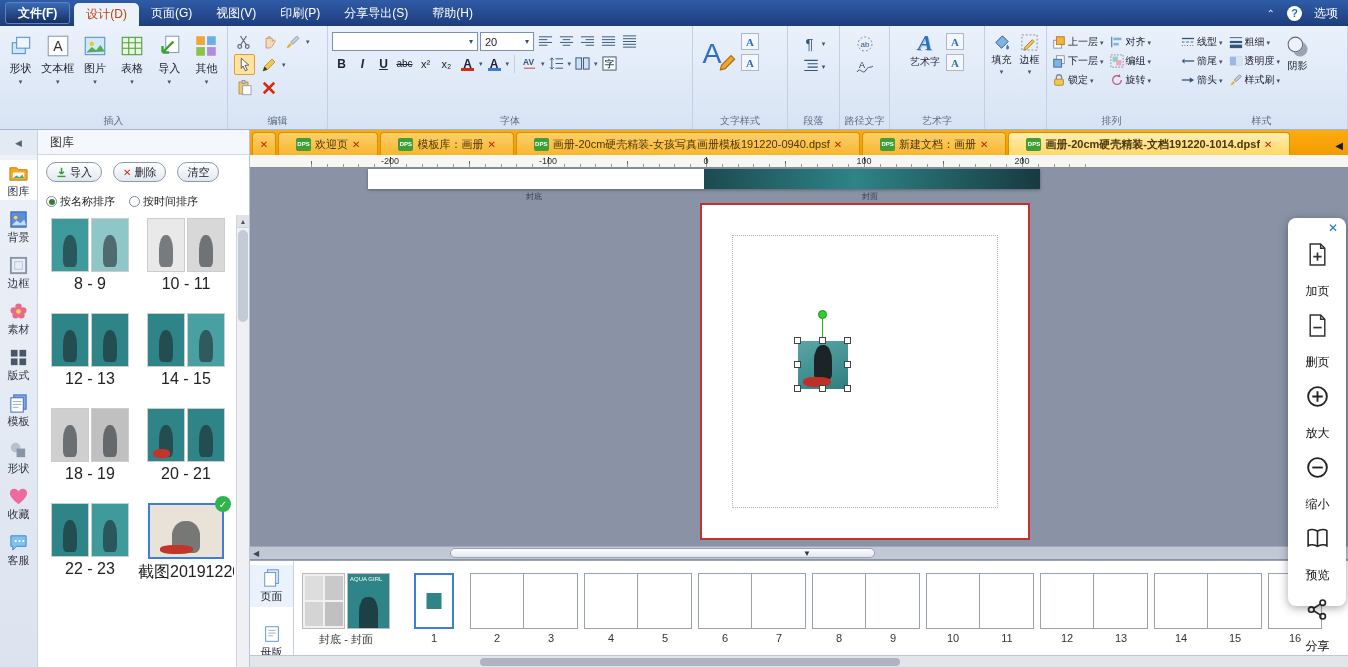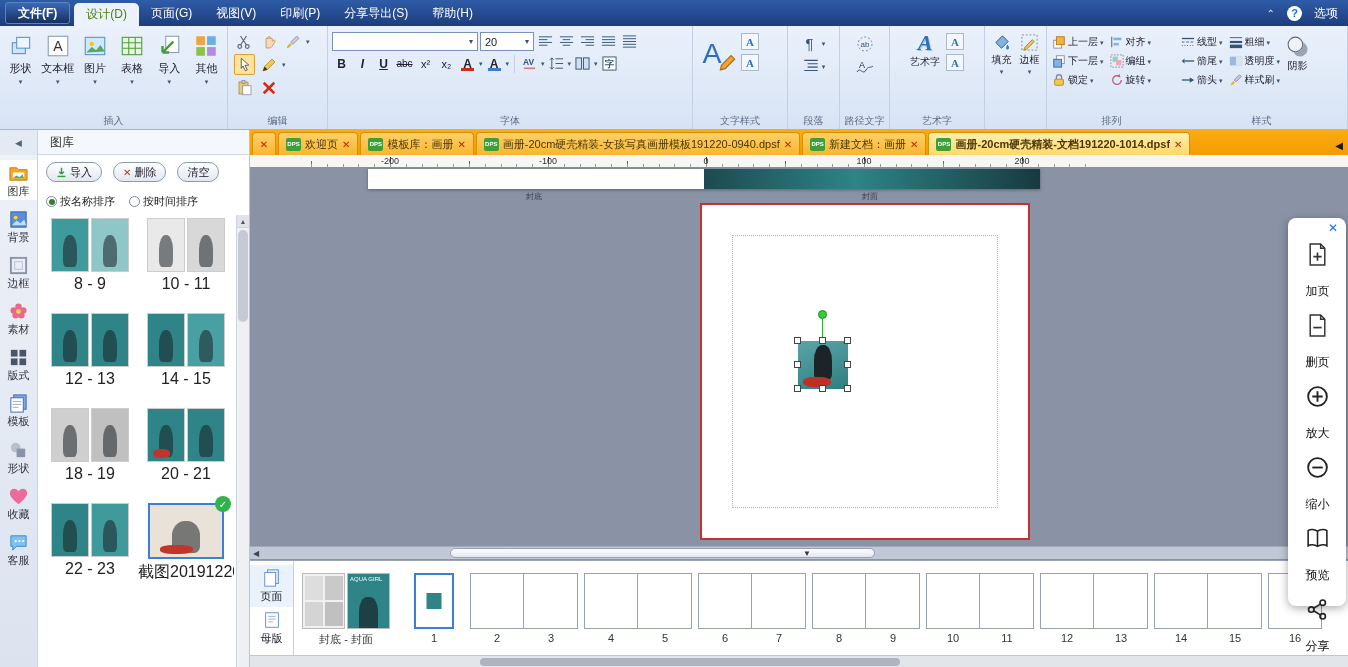--- a/index.html
+++ b/index.html
@@ -4,21 +4,21 @@
 <style>
 *{margin:0;padding:0;box-sizing:border-box}
 body{font-family:"Liberation Sans","DejaVu Sans",sans-serif;background:#666}
 #app{position:relative;width:1348px;height:667px;background:#fff;overflow:hidden;font-size:12px}
 .icn{display:inline-block}.icn svg{width:100%;height:100%;display:block}
 
 #menubar{position:absolute;left:0;top:0;width:1348px;height:26px;background:linear-gradient(#2f5ca8,#1d3d7c);display:flex;color:#fff;z-index:5}
 #menu-items{display:flex;align-items:stretch}
 .menu-item{padding:0 12px;display:flex;align-items:center;font-size:12px;white-space:nowrap}
 .menu-item.file{background:linear-gradient(#3a6ab8,#16305e);border:1px solid #5c82c0;border-radius:3px;margin:2px 4px 2px 5px;font-weight:bold}
-.menu-item.active{background:#ecf2fb;color:#4d7c0f;border-radius:5px 5px 0 0;margin-top:3px}
+.menu-item.active{background:#ecf2fb;color:#c2410c;border-radius:5px 5px 0 0;margin-top:3px}
 #menubar-right{margin-left:auto;display:flex;align-items:center;gap:12px;padding-right:10px}
 #collapse-ribbon{font-size:10px;color:#dfe8f8}
 #help-circle{width:15px;height:15px;border-radius:50%;background:#fff;color:#1d6fd4;font-weight:bold;font-size:11px;display:flex;align-items:center;justify-content:center}
 #options-item{font-size:12px}
 
 #ribbon{position:absolute;left:0;top:26px;width:1348px;height:104px;background:linear-gradient(#eaf1fb,#d7e3f4);border-bottom:1px solid #a8b6cc;display:flex;z-index:4}
 .rgroup{position:relative;height:100%;border-right:1px solid #c3cfe2;padding:3px 2px 15px}
 .rgroup-label{position:absolute;bottom:1px;left:0;right:0;text-align:center;font-size:10px;color:#5d6b85}
 .mini-arrow{font-size:7px;color:#3f5578;line-height:1}
 #g-insert{width:228px}#g-edit{width:100px}#g-font{width:365px}#g-textstyle{width:95px}#g-paragraph{width:52px}#g-pathtext{width:50px}#g-arttext{width:95px}#g-fillborder{width:62px}#g-style{width:172px}#g-arrange{width:129px;border-right:none}
@@ -60,21 +60,21 @@
 #g-style .body,#g-arrange .body{display:flex}
 .mini-col{display:flex;flex-direction:column;gap:5px;padding:6px 3px 0}
 .mini-cell{display:flex;align-items:center;gap:2px;font-size:10px;color:#223;white-space:nowrap}
 .mini-cell .icn{width:14px;height:14px}
 #shadow-item{display:flex;flex-direction:column;align-items:center;padding:5px 2px 0}
 #shadow-item .icn{width:25px;height:25px}
 
 #sidebar-top{position:absolute;left:0;top:130px;width:38px;height:25px;background:#e4eaf3;border-right:1px solid #c8d2e0;display:flex;align-items:center;justify-content:center;color:#567;font-size:9px}
 #panel-header{position:absolute;left:38px;top:130px;width:212px;height:25px;background:#f4f7fb;border-bottom:1px solid #d0d8e4;border-right:1px solid #b8c4d6;display:flex;align-items:center;padding-left:12px;font-size:12px;color:#333}
 #tabbar{position:absolute;left:250px;top:130px;width:1098px;height:25px;background:linear-gradient(#fbab13,#f49c00);display:flex;align-items:flex-end;overflow:hidden;padding-left:2px}
-.dtab{height:23px;display:flex;align-items:center;gap:4px;padding:0 7px;background:linear-gradient(#fdd06a,#f8b62e);border:1px solid #d99000;border-bottom:none;border-radius:4px 4px 0 0;font-size:11px;color:#4a3608;white-space:nowrap;margin-right:2px;min-width:0;overflow:hidden;flex:0 1 auto}
+.dtab{height:23px;display:flex;align-items:center;gap:4px;padding:0 17px;background:linear-gradient(#fdd06a,#f8b62e);border:1px solid #d99000;border-bottom:none;border-radius:4px 4px 0 0;font-size:11px;color:#4a3608;white-space:nowrap;margin-right:2px;min-width:0;overflow:hidden;flex:0 1 auto}
 .dtab.partial{width:24px;flex:0 0 auto;justify-content:center;padding:0 2px}
 .dtab.active{background:linear-gradient(#ffeeb0,#ffd968);font-weight:bold;flex:0 0 auto;max-width:305px}
 .dps{width:15px;height:13px;background:#3f9e35;border-radius:2px;color:#fff;font-size:6px;font-weight:bold;display:flex;align-items:center;justify-content:center;flex:0 0 auto}
 .dtab-close{color:#c42200;font-weight:bold;font-size:10px;flex:0 0 auto}
 .dtab-label{overflow:hidden;text-overflow:ellipsis}
 #tab-scroll-left{margin-left:auto;color:#1a1a1a;font-size:10px;padding:0 5px 4px 0}
 
 #sidebar{position:absolute;left:0;top:155px;width:38px;height:512px;background:linear-gradient(180deg,#edf1f8,#dce3ef);border-right:1px solid #c8d2e0;display:flex;flex-direction:column;align-items:center;padding-top:5px;gap:6px}
 .sb-item{display:flex;flex-direction:column;align-items:center;gap:1px;width:100%;padding:3px 0}
 .sb-item.active{background:#fff}
@@ -125,21 +125,21 @@
 .ch-left{position:absolute;left:3px;top:2px;font-size:8px;color:#445}
 .ch-marker{position:absolute;left:553px;top:2px;font-size:8px;color:#334}
 
 #quickbar{position:absolute;left:1288px;top:218px;width:58px;height:388px;background:#fff;border-radius:8px;box-shadow:0 2px 10px rgba(0,0,0,.35);z-index:20;padding-top:24px;display:flex;flex-direction:column;align-items:center;gap:13px}
 #qb-close{position:absolute;top:3px;right:8px;color:#1d6fd4;font-size:12px;font-weight:bold}
 .qb-item{display:flex;flex-direction:column;align-items:flex-end;gap:16px}
 .qb-item .icn{width:25px;height:25px}
 .qb-label{font-size:12px;color:#111}
 
 #bottombar{position:absolute;left:250px;top:560px;width:1098px;height:95px;background:#fff;border-top:1px solid #9aa4b4;display:flex}
-#bb-tabs{width:44px;border-right:1px solid #c8d0dc;display:flex;flex-direction:column;align-items:center;padding-top:4px;gap:0;flex:0 0 auto}
+#bb-tabs{width:44px;border-right:1px solid #c8d0dc;display:flex;flex-direction:column;align-items:center;padding-top:4px;gap:14px;flex:0 0 auto}
 .bb-tab{display:flex;flex-direction:column;align-items:center;gap:1px;width:100%;padding:3px 0}
 .bb-tab.active{background:#eaf2fc}
 .bb-tab .icn{width:20px;height:20px}
 .bb-label{font-size:11px;color:#223}
 #pages-strip{display:flex;align-items:flex-start;padding:12px 0 0 8px;overflow:hidden}
 .pg-group{display:flex;margin-right:6px}
 .pg-group.cover{margin-right:24px;flex-direction:column;align-items:center}
 .pg-group.first{margin-right:16px}
 .cov-photos{display:flex;gap:2px}
 .cov-photo{width:43px;height:56px;border:1px solid #bbb;position:relative;overflow:hidden}

